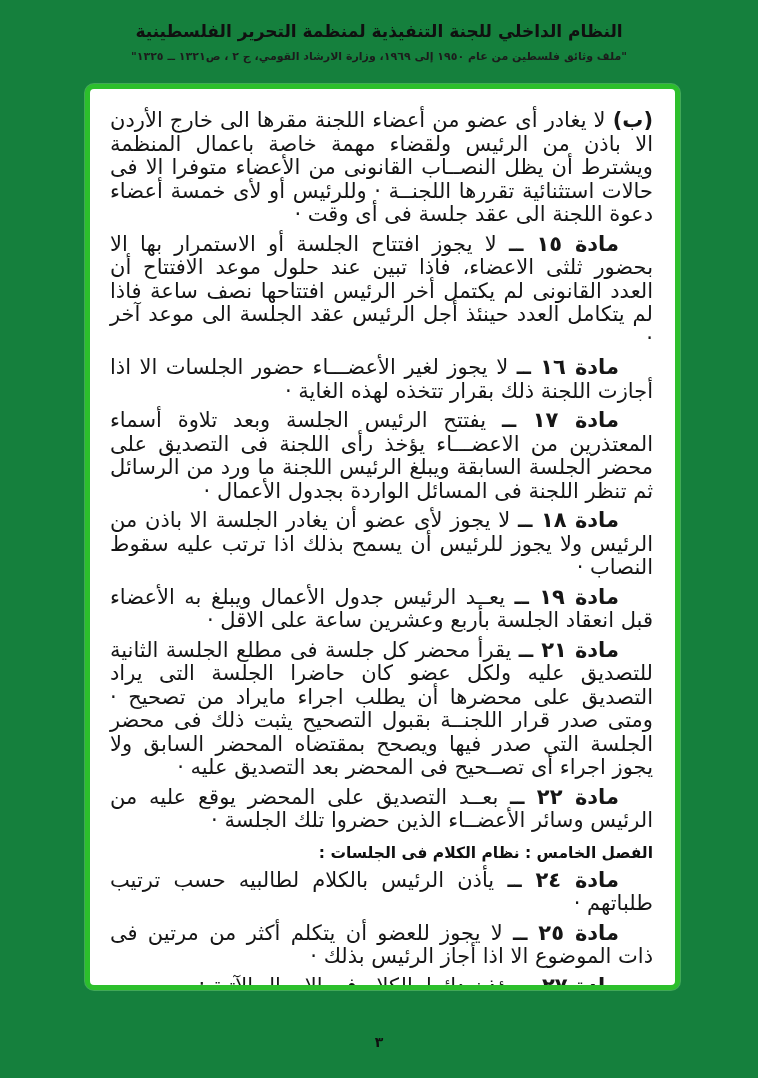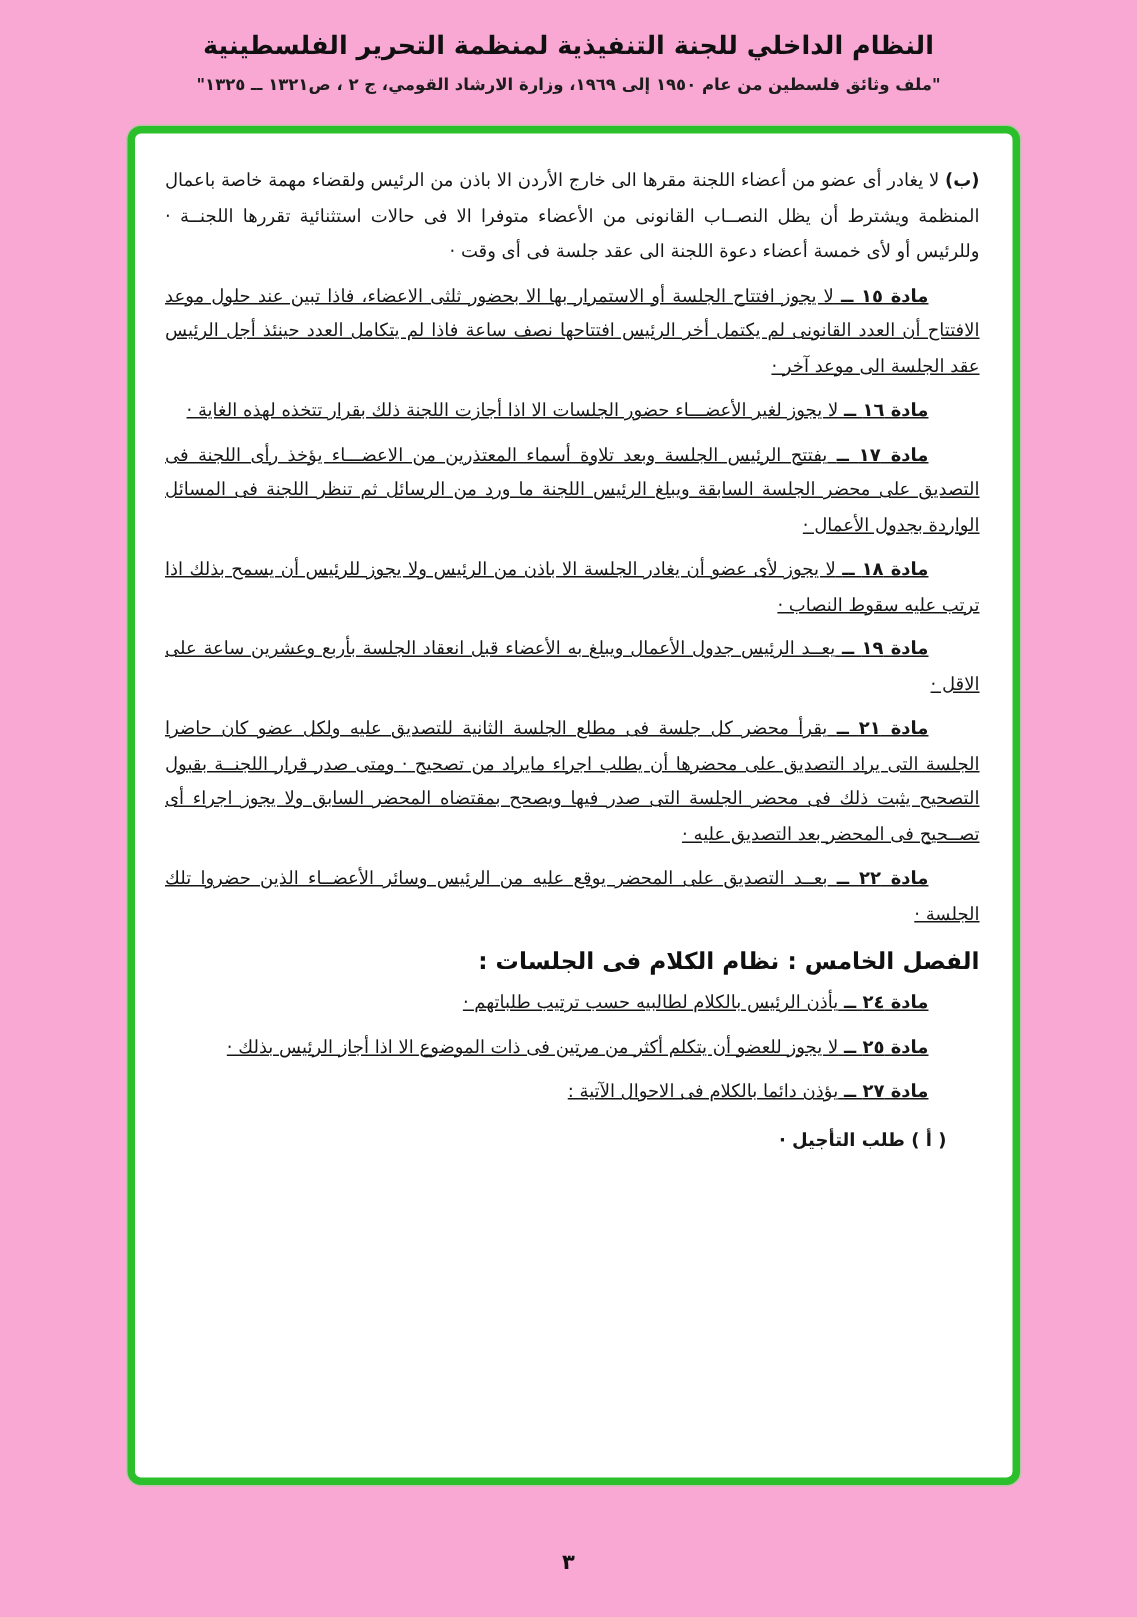--- a/index.html
+++ b/index.html
@@ -4,21 +4,21 @@
 <style>
   html, body {
     margin: 0;
     padding: 0;
     background: #ffffff;
   }
   .page {
     position: relative;
     width: 758px;
     height: 1078px;
-    background: #f9a8d4;
+    background: #15803d;
     font-family: "DejaVu Sans", sans-serif;
     direction: rtl;
     color: #141414;
     overflow: hidden;
   }
   .doc-header {
     text-align: center;
     padding-top: 20px;
   }
   .doc-title {
@@ -44,26 +44,26 @@
     border: 5px solid #2cbf2c;
     border-radius: 9px;
     background: #ffffff;
     padding: 20px 22px 8px 20px;
     overflow: hidden;
     box-shadow: 0 0 0 1px rgba(120, 220, 120, 0.45);
   }
   .doc-body { width: 100%; }
   .para {
     margin: 0 0 6px 0;
-    font-size: 12px;
+    font-size: 21px;
     line-height: 23.5px;
     text-align: justify;
     color: #161616;
   }
-  .para.article { text-indent: 34px; text-decoration: underline; }
+  .para.article { text-indent: 34px; }
   .para.clause  { text-indent: 0; }
   .para.subclause {
     text-indent: 0;
     padding-right: 22px;
     font-weight: bold;
     margin-top: 9px;
   }
   .label { font-weight: bold; }
   .section-heading {
     font-size: 15.5px;

